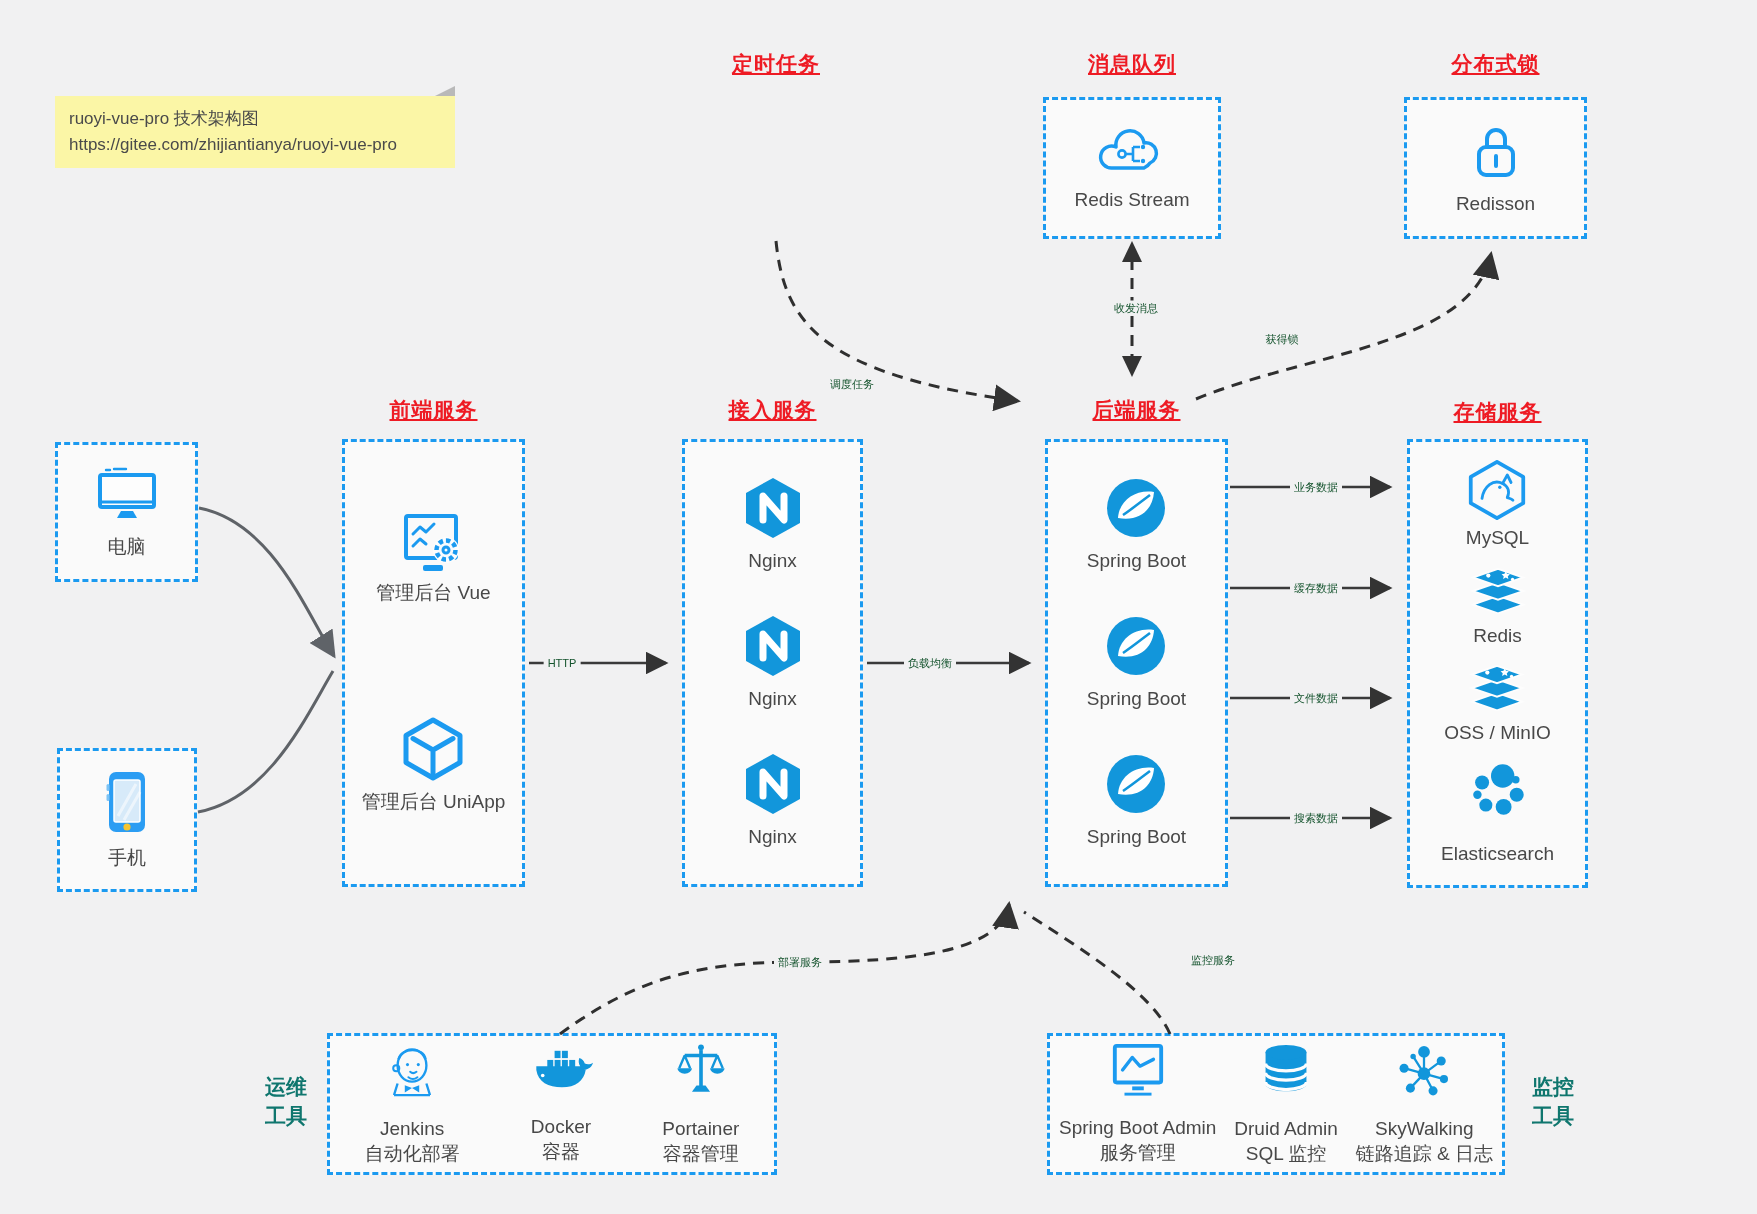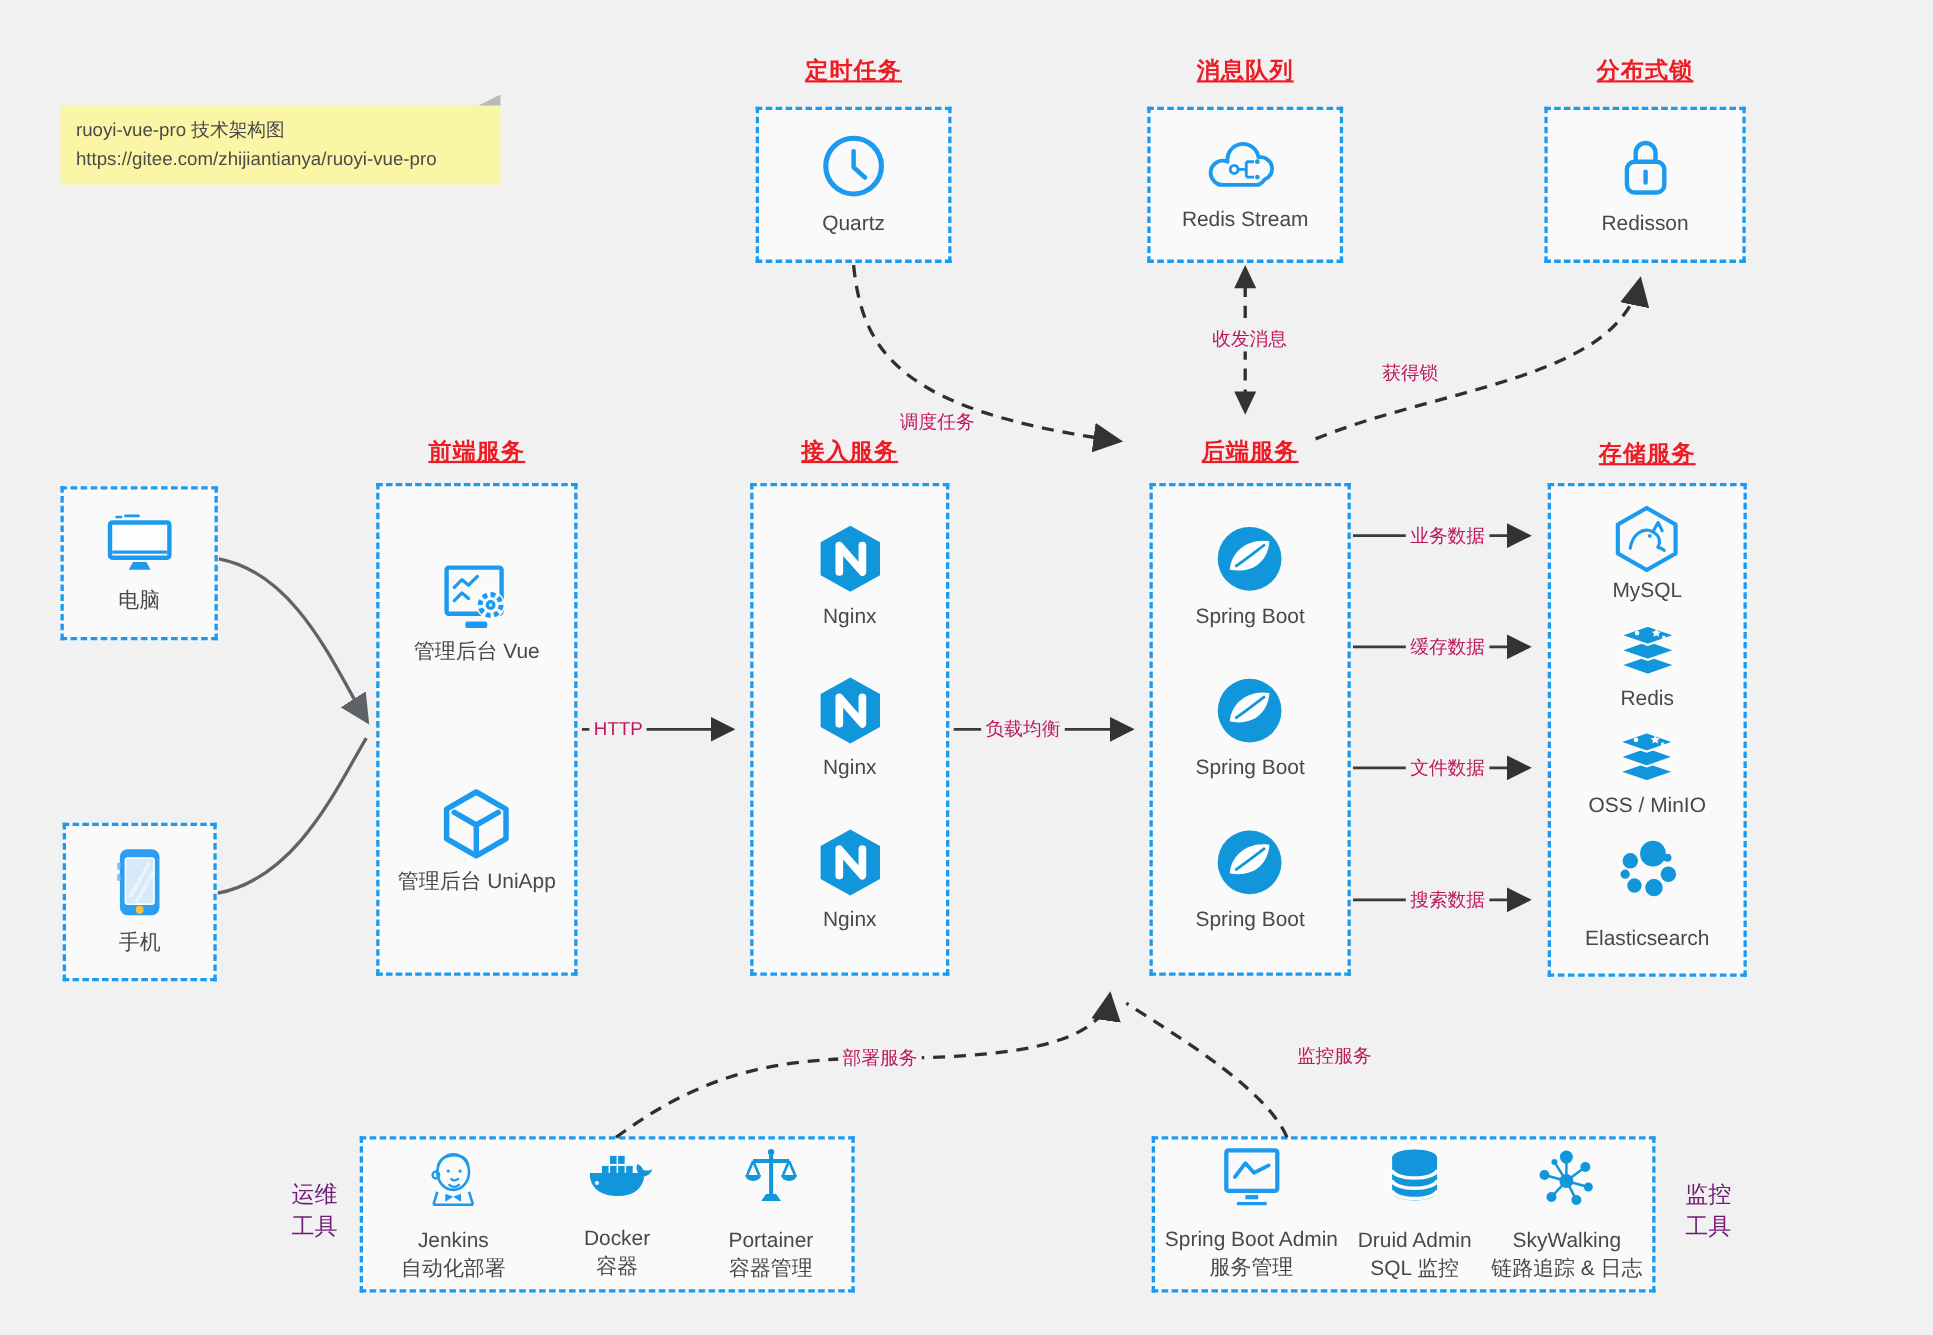--- a/index.html
+++ b/index.html
@@ -7,23 +7,23 @@
           font-family:"Liberation Sans","DejaVu Sans",sans-serif;color:#4a4a4a;}
   .box{position:absolute;border:3px dashed #1b9af0;background:rgba(253,253,253,.7);
        display:flex;flex-direction:column;align-items:center;justify-content:space-around;box-sizing:border-box;}
   .topbox{justify-content:center;gap:10px;}
   .col-title,.top-title{position:absolute;color:#ee1b24;font-weight:bold;font-size:21px;
        text-align:center;letter-spacing:1px;text-decoration:underline;}
   .cap{color:#484848;font-size:19px;text-align:center;line-height:1.3;white-space:nowrap;}
   .col-item{display:flex;flex-direction:column;align-items:center;gap:9px;}
   .row-item{display:flex;flex-direction:column;align-items:center;gap:18px;}
   .hbox{flex-direction:row;justify-content:space-around;align-items:center;}
-  .elabel{position:absolute;transform:translate(-50%,-50%);font-size:17px;color:#be185d;
+  .elabel{position:absolute;transform:translate(-50%,-50%);font-size:11px;color:#14532d;
           background:#f1f1f2;padding:0 4px;white-space:nowrap;z-index:5;}
-  .side-label{position:absolute;color:#701a75;font-weight:normal;font-size:21px;text-align:center;line-height:1.4;}
+  .side-label{position:absolute;color:#0f766e;font-weight:bold;font-size:21px;text-align:center;line-height:1.4;}
   .note{position:absolute;left:55px;top:96px;width:400px;height:72px;background:#fbf6a6;
         padding:10px 0 0 14px;box-sizing:border-box;font-size:17px;color:#4a4a4a;line-height:1.5;}
   .note .fold{position:absolute;right:-0px;top:-10px;width:0;height:0;
         border-left:20px solid transparent;border-bottom:10px solid #b9b9b9;}
   svg{display:block;}
   #wires{position:absolute;left:0;top:0;z-index:2;}
 </style>
 </head>
 <body>
 
@@ -32,27 +32,20 @@
   <div class="note">
     <div class="fold"></div>
     <div>ruoyi-vue-pro 技术架构图</div>
     <div>https://gitee.com/zhijiantianya/ruoyi-vue-pro</div>
   </div>
 
   <div class="top-title" style="left:687px;top:50px;width:178px">定时任务</div>
   <div class="top-title" style="left:1043px;top:50px;width:178px">消息队列</div>
   <div class="top-title" style="left:1404px;top:50px;width:183px">分布式锁</div>
 
-  <div class="box topbox" style="left:687px;top:97px;width:178px;height:142px">
-    <svg width="62" height="62" viewBox="0 0 60 60">
-      <circle cx="30" cy="30" r="24.5" fill="none" stroke="#1b9af0" stroke-width="4.5"></circle>
-      <path d="M30,17 V31 L40,40" fill="none" stroke="#1b9af0" stroke-width="4" stroke-linecap="round" stroke-linejoin="round"></path>
-    </svg>
-    <div class="cap">Quartz</div>
-  </div>
 
   <div class="box topbox" style="left:1043px;top:97px;width:178px;height:142px">
     <svg width="72" height="54" viewBox="0 0 72 54">
       <path d="M17,44 a11,11 0 1 1 3,-21 a14,14 0 0 1 28,-4 a10.5,10.5 0 0 1 6,20 q-2,3 -6,5 z" fill="none" stroke="#1b9af0" stroke-width="3.5" stroke-linejoin="round"></path>
       <circle cx="26" cy="30" r="3.6" fill="none" stroke="#1b9af0" stroke-width="2.6"></circle>
       <path d="M30,30 h7 M37,23 v14 M37,23 h7 M37,37 h7" fill="none" stroke="#1b9af0" stroke-width="2.6"></path>
       <circle cx="47" cy="23" r="2.2" fill="#1b9af0"></circle>
         <circle cx="47" cy="37" r="2.2" fill="#1b9af0"></circle>
     </svg>
     <div class="cap">Redis Stream</div>

